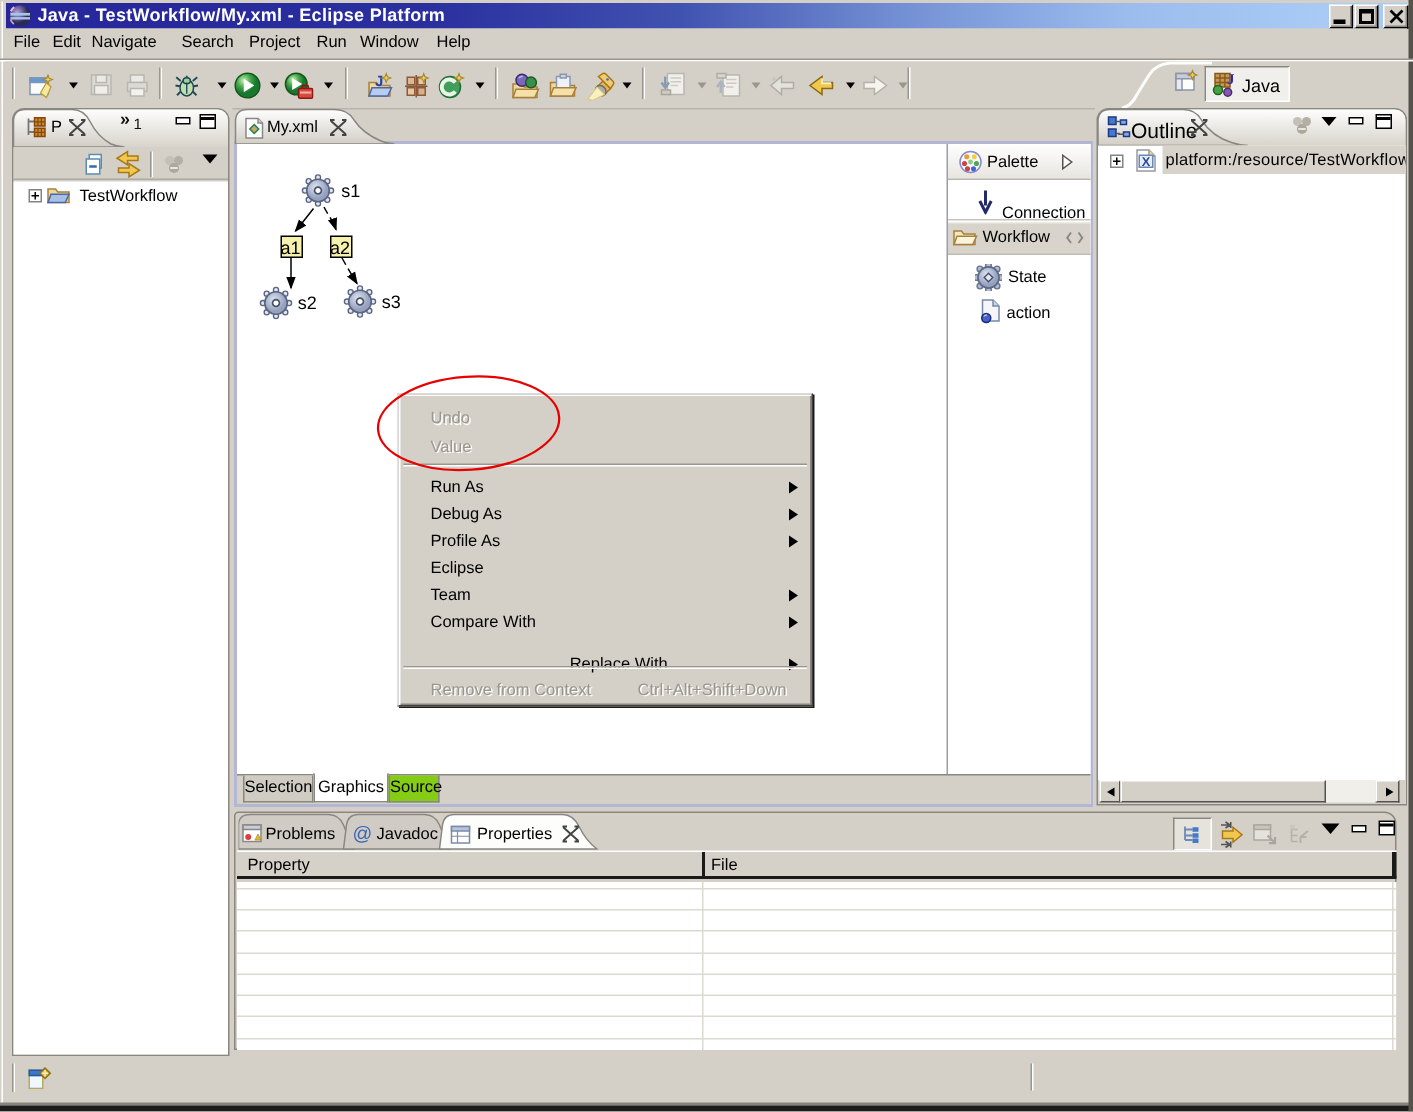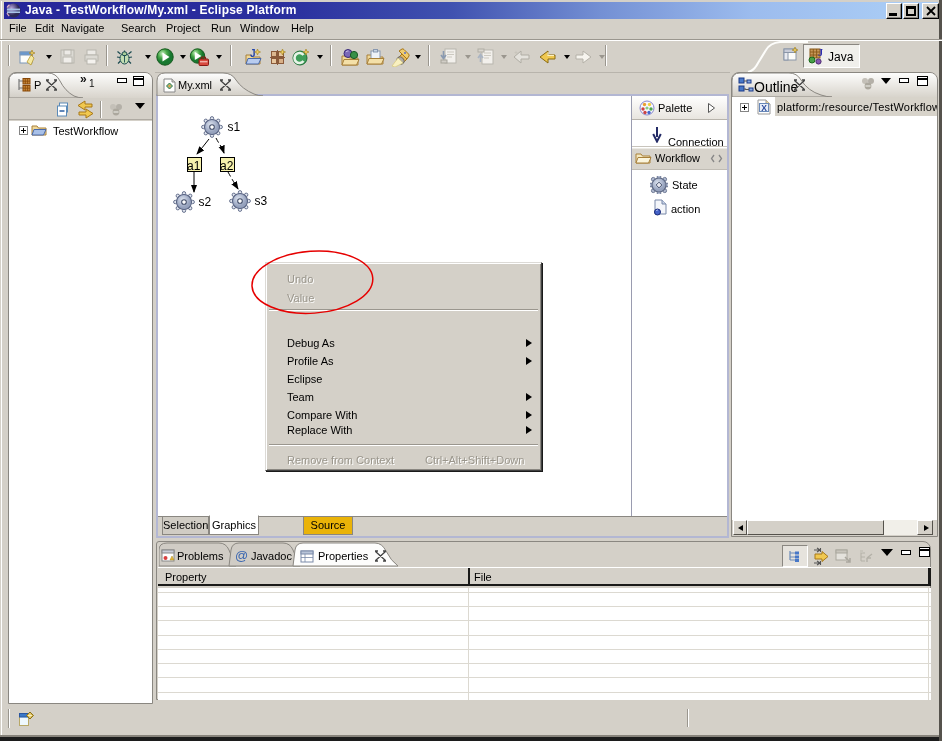--- a/index.html
+++ b/index.html
@@ -373,21 +373,21 @@
         <path d="M9,1 L9,5 L13,5" fill="#c8d4e8" stroke="#7888a8"></path>
         <circle cx="4.5" cy="13" r="3" fill="#4462c8" stroke="#1a2a78"></circle>
         <path d="M3,12 A2 2 0 0 1 5,11" stroke="#b8c8f8" fill="none" stroke-width="0.9"></path>
       </svg>
   <div class="abs" style="left:39px;top:107px;font-size:11px;">action</div>
  </div>
 
  <div class="abs" style="left:3px;top:444px;width:569px;height:20px;background:#d4d0c8;border-top:1px solid #8a8781;"></div>
  <div class="abs" style="left:7px;top:445px;width:47px;height:18px;background:#d0ccc4;border:1px solid #8a8781;border-top:none;line-height:17px;text-align:center;">Selection</div>
  <div class="abs" style="left:54px;top:443px;width:50px;height:20px;background:#fff;border:1px solid #8a8781;border-top:1px solid #fff;line-height:18px;text-align:center;">Graphics</div>
- <div class="abs" style="left:104px;top:445px;width:50px;height:18px;background:#eab308;border:1px solid #8a8781;border-top:none;line-height:17px;text-align:center;margin-left:44px;">Source</div>
+ <div class="abs" style="left:104px;top:445px;width:34px;height:18px;background:#84cc16;border:1px solid #8a8781;border-top:none;line-height:17px;text-align:center;">Source</div>
 </div>
 
 <div class="abs viewframe" style="left:731px;top:72px;width:207px;height:465px;"></div>
 <div class="abs" id="outline" style="left:731px;top:72px;width:207px;height:465px;">
  <div class="abs" style="left:1px;top:1px;width:205px;height:24px;background:linear-gradient(#fdfdfc,#d8d4cc);border-radius:7px 7px 0 0;"></div>
  <svg class="abs" style="left:0;top:0" width="207" height="26" viewBox="0 0 207 26">
       <path d="M1,25 L1,9 Q1,1 9,1 L58,1 Q66,1 70,8 Q77,19 90,23 Q96,25 101,25 Z" fill="url(#tabg)" stroke="#8a8781" stroke-width="1"></path>
     </svg>
  <svg class="abs" style="left:7px;top:5px" width="16" height="16" viewBox="0 0 16 16">
       <rect x="1" y="1" width="5" height="5" fill="#4878c8" stroke="#1a3a88"></rect>
@@ -511,25 +511,26 @@
  <rect x="1.5" y="2.5" width="9" height="3.5" fill="#3a78c8" stroke="#2a56a0" stroke-width="1"></rect>
  <path d="M12,1 L15.5,4.5 L12,8 L8.5,4.5 Z" fill="#d8b848" stroke="#8a701a" stroke-width="1"></path>
  <path d="M12,2.5 L12,6.5 M10,4.5 L14,4.5" stroke="#f8ecc0" stroke-width="1"></path>
 </svg>
 <div class="abs groove" style="left:687px;top:709px;height:18px;"></div>
 
 <div class="abs" id="ctxmenu" style="left:265px;top:262px;width:277px;height:209px;background:#d4d0c8;border:1px solid;border-color:#dcdad6 #404040 #404040 #dcdad6;box-shadow:inset 1px 1px 0 #fff, inset -1px -1px 0 #8a8781, 1px 1px 0 #1a1a1a;">
  <div class="ctx-item dis-t" style="top:7px;">Undo</div>
  <div class="ctx-item dis-t" style="top:26px;">Value</div>
  <div class="abs hgroove" style="left:3px;right:3px;top:46px;"></div>
+ <div class="ctx-item" style="top:53px;">Run As<span class="ctx-arrow"></span></div>
  <div class="ctx-item" style="top:71px;">Debug As<span class="ctx-arrow"></span></div>
  <div class="ctx-item" style="top:89px;">Profile As<span class="ctx-arrow"></span></div>
  <div class="ctx-item" style="top:107px;">Eclipse</div>
  <div class="ctx-item" style="top:143px;">Compare With<span class="ctx-arrow"></span></div>
  <div class="ctx-item" style="top:125px;">Team<span class="ctx-arrow"></span></div>
- <div class="ctx-item" style="top:158px;">Replace With<span class="ctx-arrow"></span></div>
+ <div class="ctx-item" style="top:171px;text-align:center;">Replace With<span class="ctx-arrow"></span></div>
  <div class="abs hgroove" style="left:3px;right:3px;top:181px;"></div>
  <div class="ctx-item dis-t" style="top:188px;">Remove from Context<span class="abs dis-t" style="left:156px;">Ctrl+Alt+Shift+Down</span></div>
 </div>
 
 <svg class="abs" style="left:240px;top:240px;pointer-events:none;" width="150" height="90" viewBox="0 0 150 90">
  <ellipse cx="72.4" cy="42.2" rx="60.5" ry="31" fill="none" stroke="#e60000" stroke-width="1.5" transform="rotate(-4 72.4 42.2)"></ellipse>
 </svg>
 
 </body></html>

